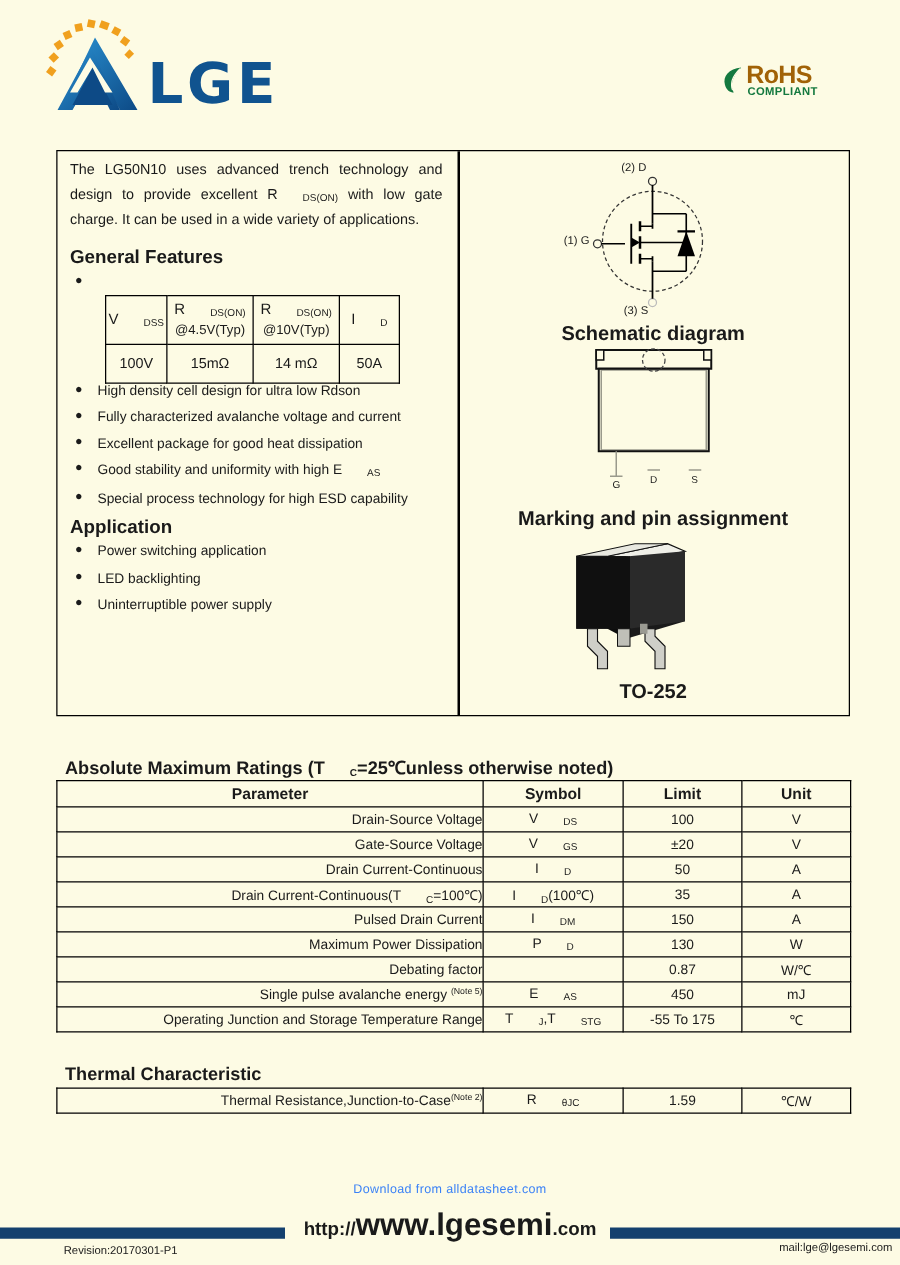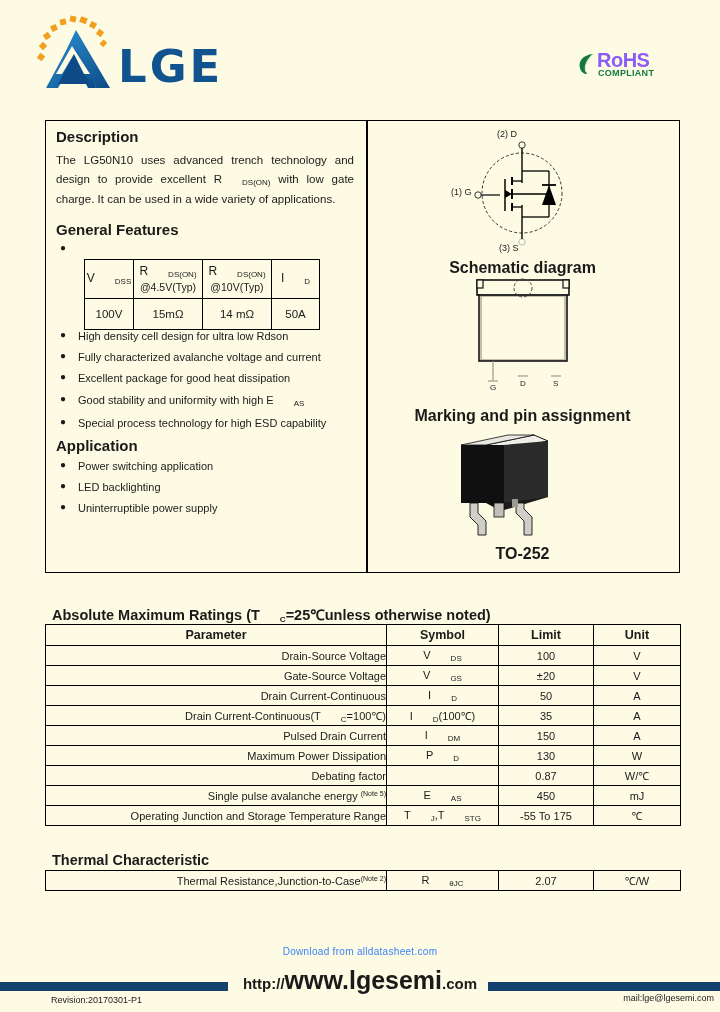--- a/index.html
+++ b/index.html
@@ -50,21 +50,21 @@
   .rohs-leaf {
     position: absolute;
     left: 0; top: 3px;
     width: 17px; height: 22px;
   }
   .rohs-main {
     position: absolute;
     left: 19px; top: 0px;
     font-size: 20px;
     font-weight: bold;
-    color: #8b5cf6;
+    color: #a16207;
     line-height: 1;
     letter-spacing: -0.5px;
   }
   .rohs-sub {
     position: absolute;
     left: 20px; top: 19px;
     font-size: 9px;
     font-weight: bold;
     color: #14793f;
     letter-spacing: 0.3px;
@@ -314,21 +314,20 @@
     </div>
     <div class="rohs-main">RoHS</div>
     <div class="rohs-sub">COMPLIANT</div>
   </div>
 </div>
 
 <div class="topbox">
   <div class="topbox-divider"></div>
 
   <div class="left-pane">
-    <h2 class="sec">Description</h2>
     <p class="desc"><span>The  LG50N10  uses  advanced  trench  technology and design to provide excellent R</span><span class="sub">DS(ON)</span><span> with low gate charge. It can be used in a wide variety of applications.</span></p>
 
     <h2 class="sec" style="margin-top:12px;">General Features</h2>
     <div class="lone-bullet">●</div>
 
     <table class="spec-table">
       <tbody>
           <tr class="hrow">
         <td class="c1"><span>V</span><span class="sub">DSS</span></td>
         <td class="c2"><span>R</span><span class="sub">DS(ON)</span><br><span style="font-size:10.5px">@4.5V(Typ)</span></td>
@@ -502,21 +501,21 @@
 </tbody>
   </table>
 
 <div class="sect-title" style="left:52px; top:853px;">Thermal Characteristic</div>
 
 <table class="rt" style="left:45px; top:870px;">
   <tbody>
       <tr>
     <td class="w-param"><span>Thermal Resistance,Junction-to-Case</span><span class="sup-note">(Note 2)</span></td>
     <td class="w-sym ctr"><span>R</span><span class="sub">θJC</span></td>
-    <td class="w-lim ctr">2.07</td>
+    <td class="w-lim ctr">1.59</td>
     <td class="w-unit ctr">℃/W</td>
   </tr>
 </tbody>
   </table>
 
 <div class="watermark">Download from alldatasheet.com</div>
 <div class="foot-bar-left"></div>
 <div class="foot-bar-right"></div>
 <div class="foot-url">
   <span class="small">http://</span><span class="big">www.lgesemi</span><span class="small">.com</span>

